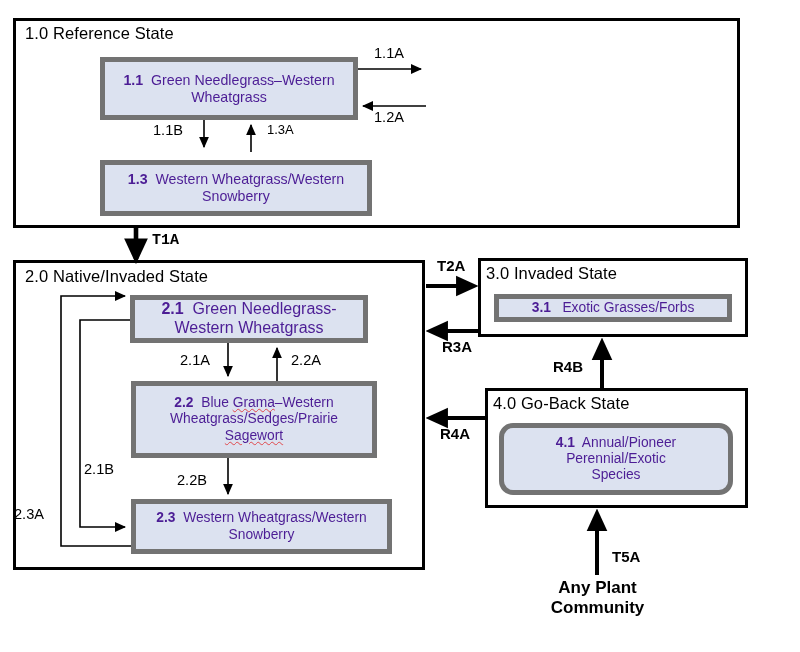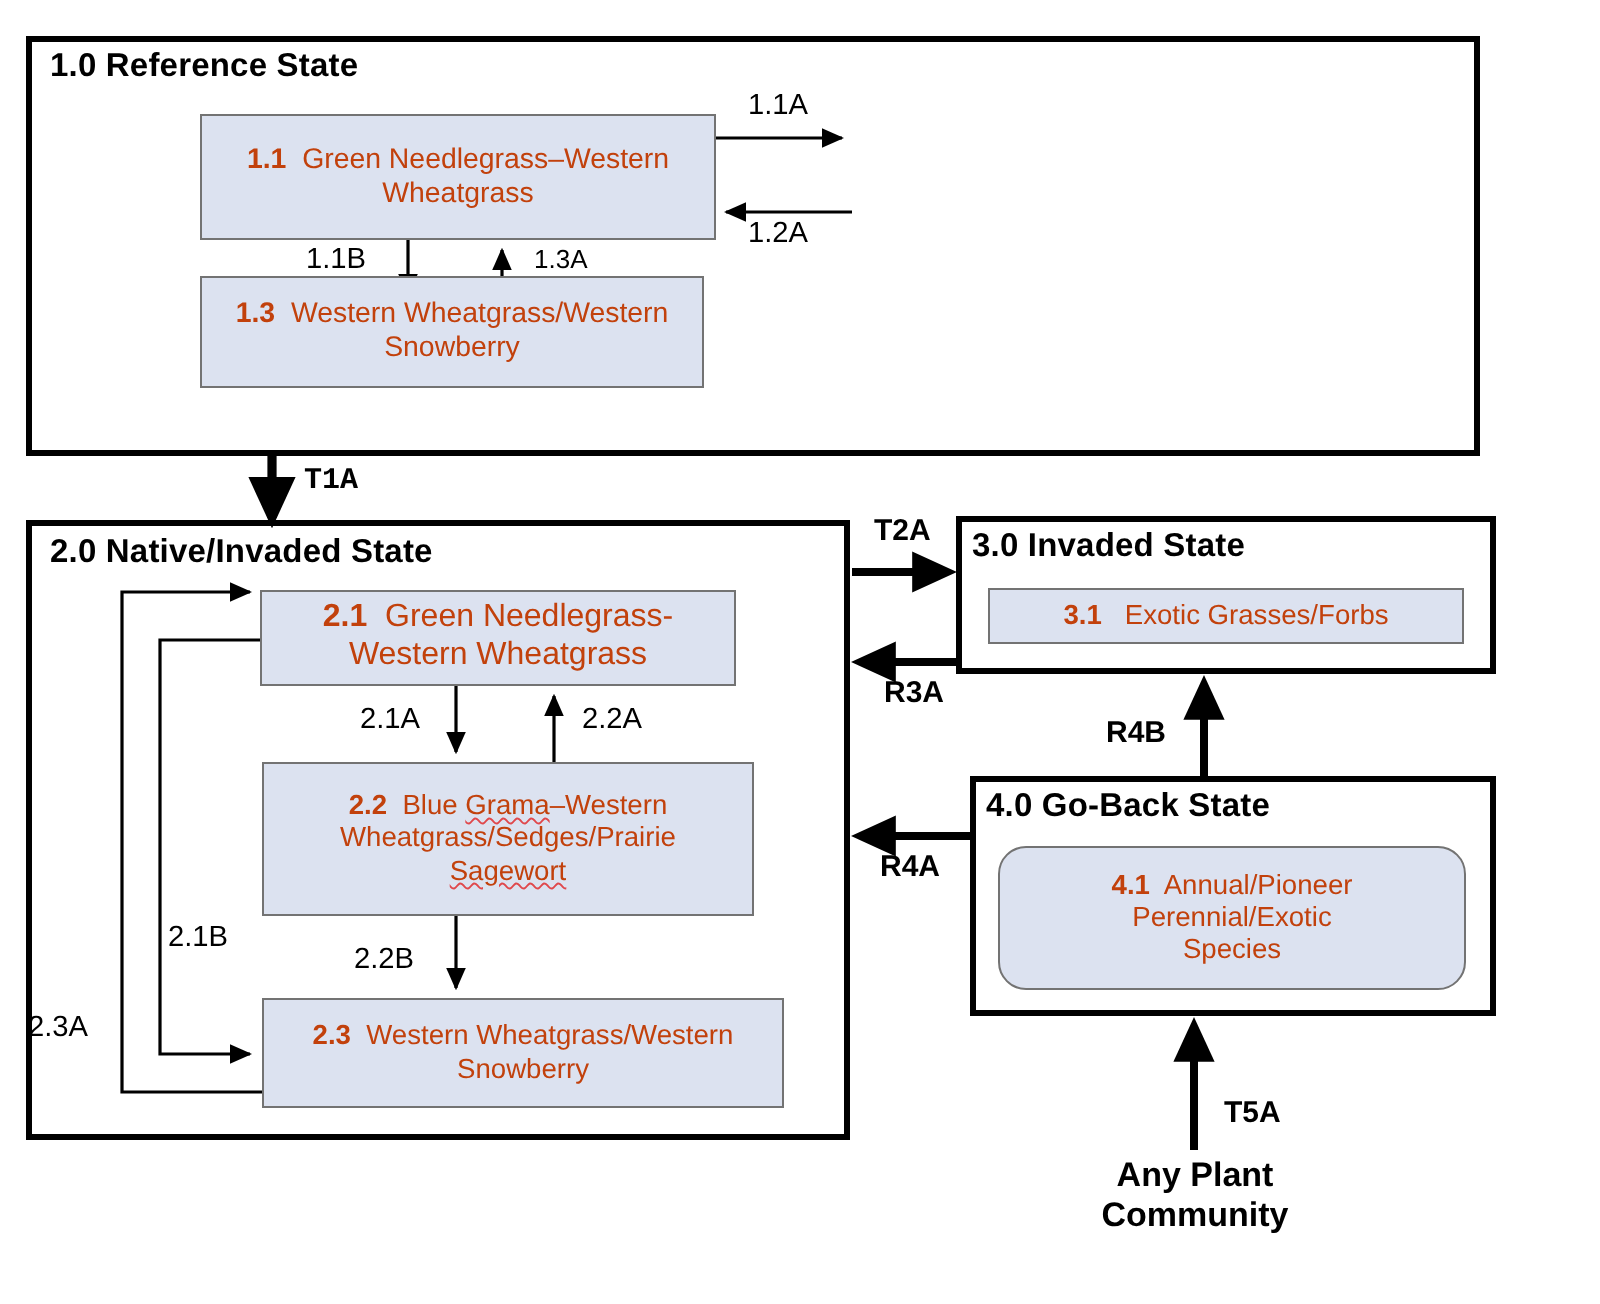--- a/index.html
+++ b/index.html
@@ -19,37 +19,37 @@
 
   
   .state-frame {
     position: absolute;
     box-sizing: border-box;
     border: 3px solid #000000;
     background: transparent;
   }
   .state-title {
     position: absolute;
-    font-weight: bold;
+    font-weight: normal;
     color: #000000;
     white-space: nowrap;
     letter-spacing: 0.1px;
   }
 
   
   .phase-box {
     position: absolute;
     box-sizing: border-box;
     background: #dce2f0;
-    border: 1px solid #737373;
+    border: 5px solid #737373;
     display: flex;
     align-items: center;
     justify-content: center;
     text-align: center;
-    color: #c2410c;
+    color: #4c1d95;
     line-height: 1.18;
     padding: 2px 6px;
   }
   .phase-box .num {
     font-weight: bold;
   }
   
   .sq {
     text-decoration: underline;
     text-decoration-style: wavy;
@@ -140,21 +140,21 @@
   <div class="state-title" style="left:25px; top:24px; font-size:16.5px;">1.0 Reference State</div>
 
   <div class="phase-box" style="left:100px; top:57px; width:258px; height:63px; font-size:14.2px;">
     <span>
       <b class="num">1.1</b>&nbsp;
       <span>Green Needlegrass–Western Wheatgrass</span>
     </span>
   </div>
 
 
-  <div class="phase-box" style="left:100px; top:138px; width:252px; height:56px; font-size:14.2px;text-align:center;">
+  <div class="phase-box" style="left:100px; top:160px; width:272px; height:56px; font-size:14.2px;text-align:center;">
     <span>
       <b class="num">1.3</b>&nbsp;
       <span>Western Wheatgrass/Western Snowberry</span>
     </span>
   </div>
 
   <div class="state-frame" style="left:13px; top:260px; width:412px; height:310px;"></div>
   <div class="state-title" style="left:25px; top:267px; font-size:16.5px;">2.0 Native/Invaded State</div>
 
   <div class="phase-box" style="left:130px; top:295px; width:238px; height:48px; font-size:16px;">

